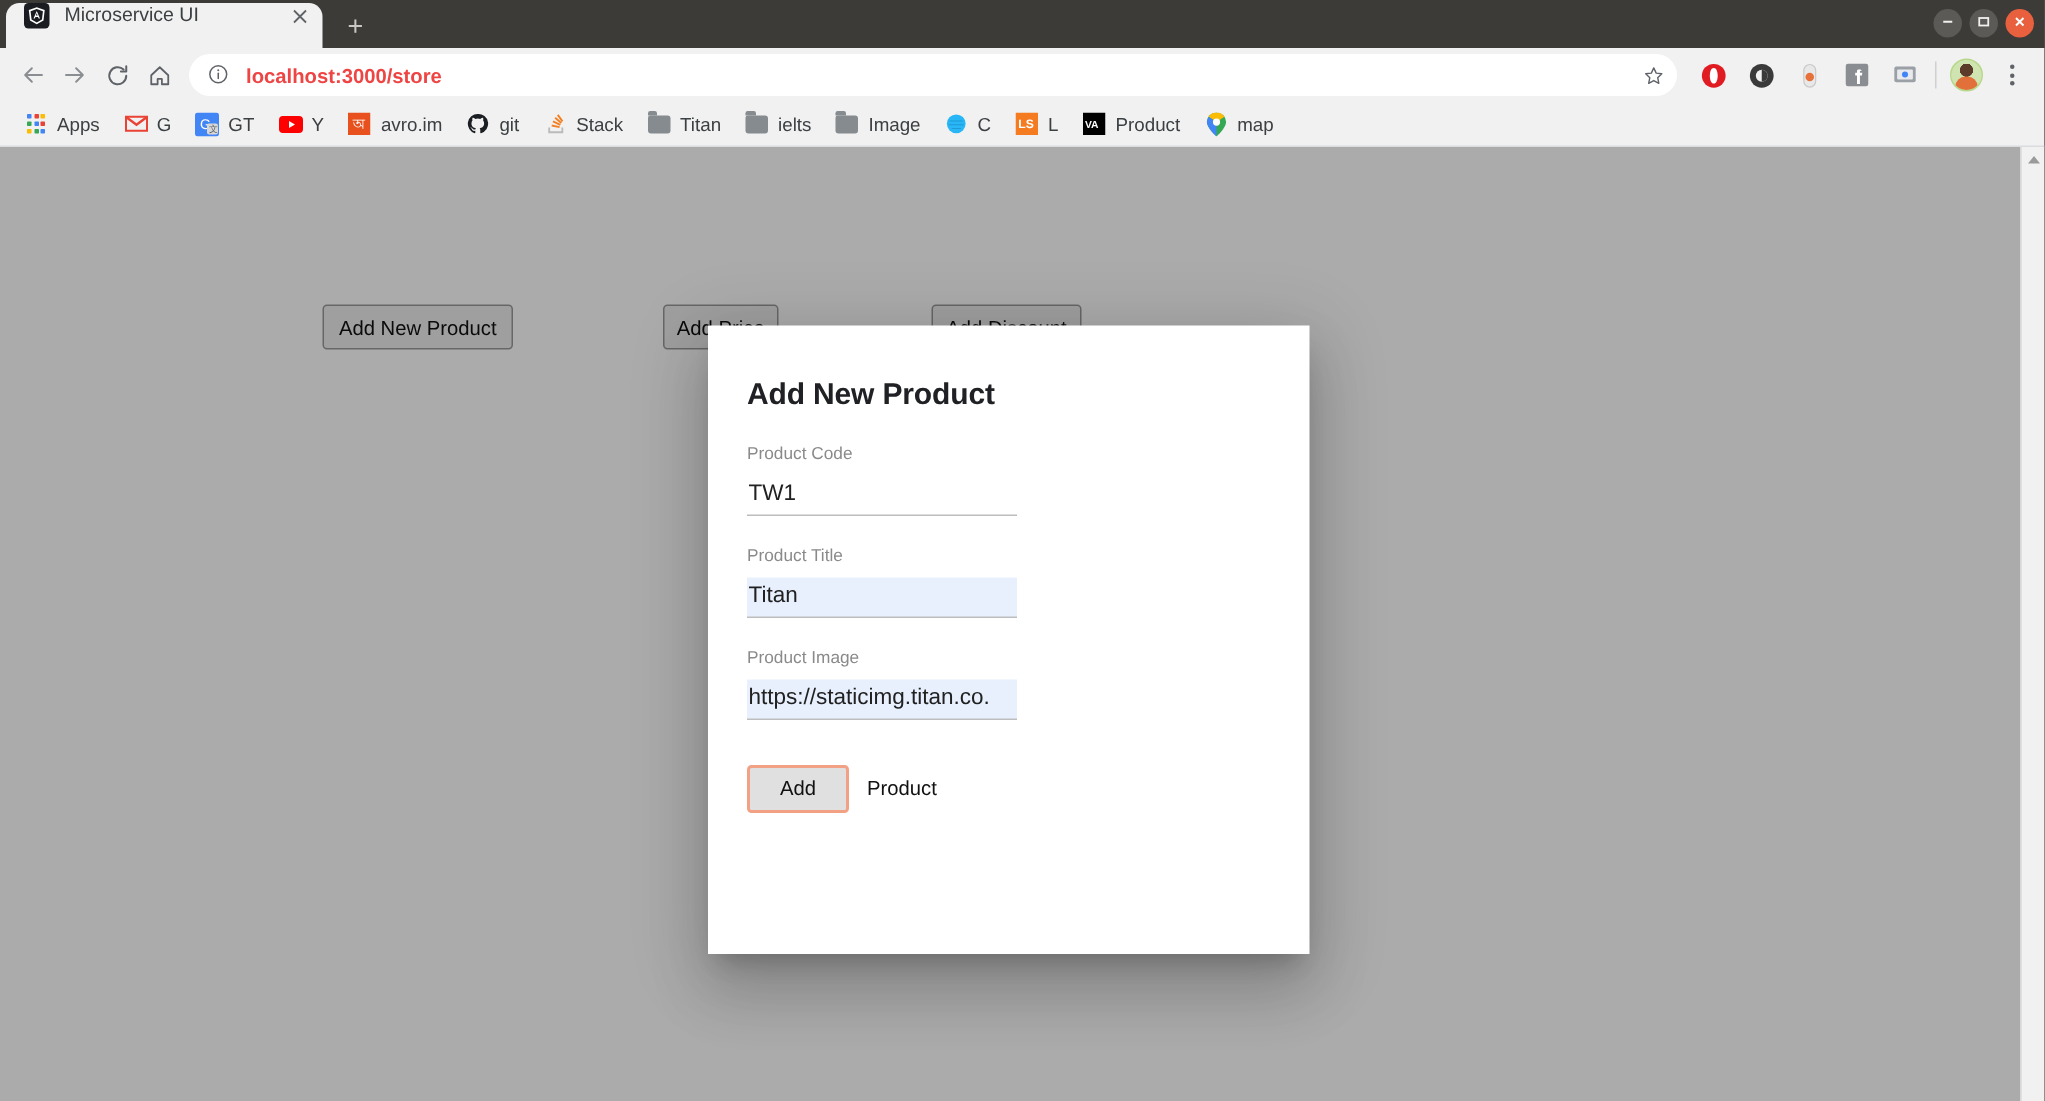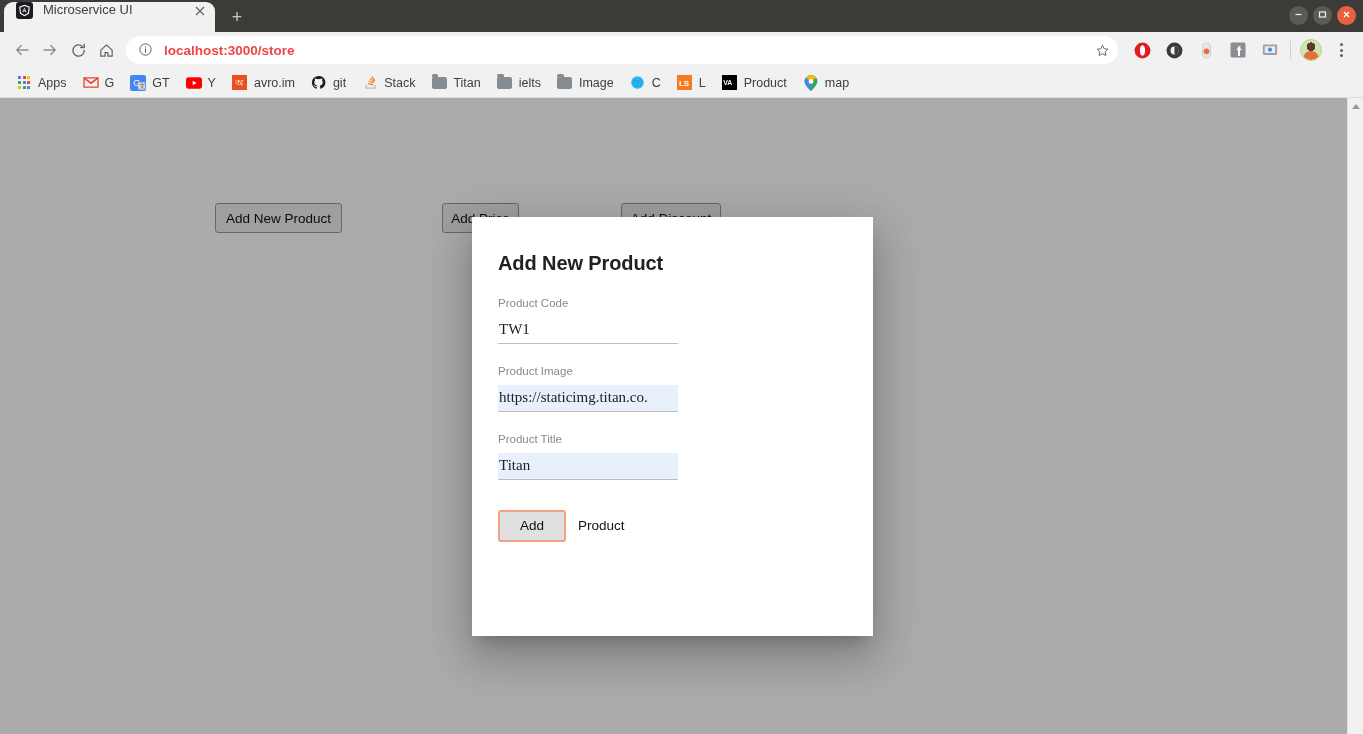--- a/index.html
+++ b/index.html
@@ -170,21 +170,20 @@
   .modal-title {
     font-size: 20px; font-weight: bold; color: #202124; letter-spacing: -0.1px;
     margin-top: 11px; margin-bottom: 22px;
   }
   .field { width: 180px; margin-bottom: 21px; }
   .field-label { font-size: 11.5px; color: #8a8a8a; margin-bottom: 6px; line-height: 1.2; }
   .field-value {
     font-size: 15px; color: #212121; padding: 2px 1px 4px 1px;
     border-bottom: 1px solid #bdbdbd; white-space: nowrap; overflow: hidden;
     line-height: 1.35;
-    font-family: Liberation Serif, serif;
   }
   .field-value.autofill { background: #e8f0fe; }
   .modal-actions { display: flex; align-items: center; gap: 8px; margin-top: 30px; }
   .btn-add {
     background: #e0e0e0; border: 2px solid #f2a184; border-radius: 3px;
     font-size: 13.5px; color: #111; padding: 7px 20px; line-height: 1;
     font-family: "Liberation Sans", sans-serif;
   }
   .btn-cancel {
     background: transparent; border: none; font-size: 13.5px; color: #111;
@@ -470,27 +469,27 @@
 
       <div class="modal">
         <div class="modal-title">Add New Product</div>
 
         <div class="field">
           <div class="field-label">Product Code</div>
           <div class="field-value">TW1</div>
         </div>
 
         <div class="field">
+          <div class="field-label">Product Title</div>
+          <div class="field-value autofill">Titan</div>
+        </div>
+
+        <div class="field">
           <div class="field-label">Product Image</div>
           <div class="field-value autofill">https://staticimg.titan.co.</div>
-        </div>
-
-        <div class="field">
-          <div class="field-label">Product Title</div>
-          <div class="field-value autofill">Titan</div>
         </div>
 
 
         <div class="modal-actions">
           <button class="btn-add">Add</button>
           <button class="btn-cancel">Product</button>
         </div>
       </div>
 
     </div>

